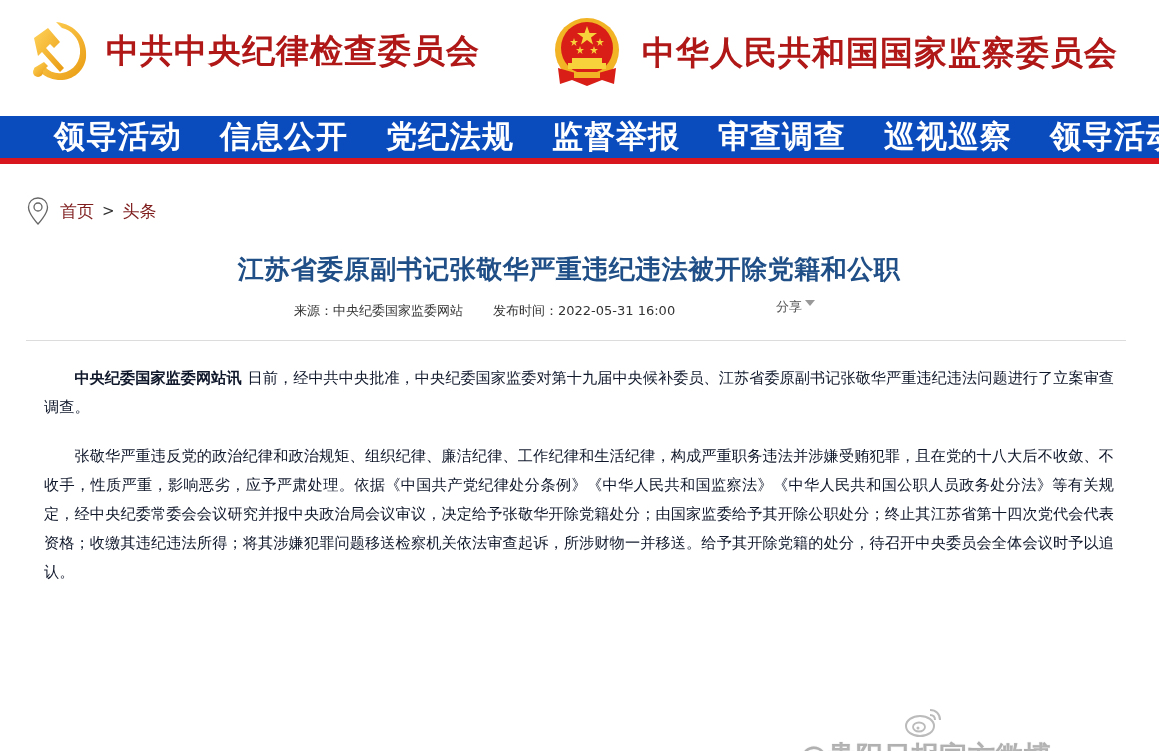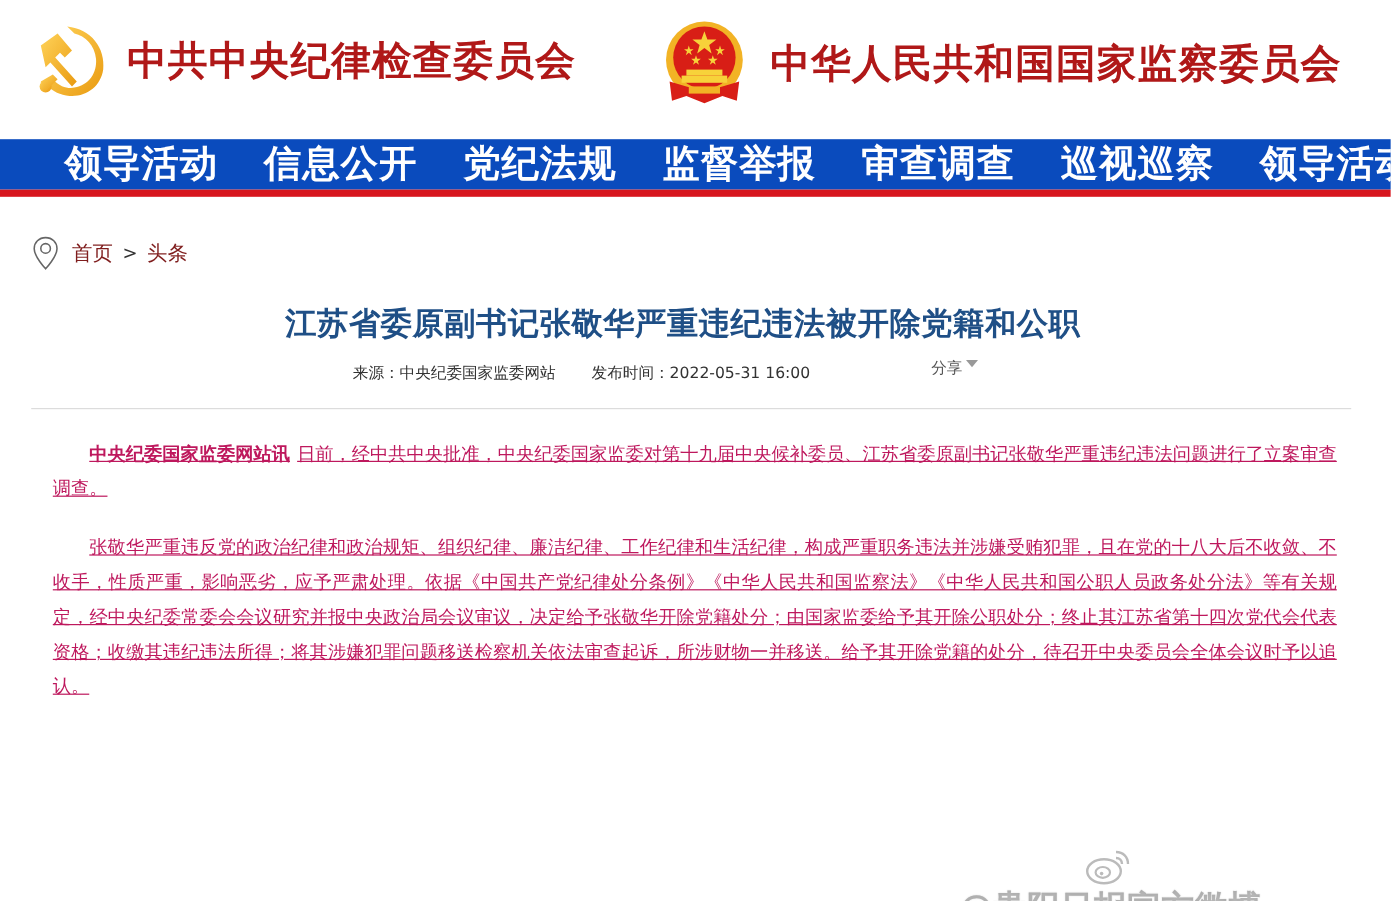--- a/index.html
+++ b/index.html
@@ -38,21 +38,21 @@
       font-size: 26px; font-weight: bold; color: #1f4f86; letter-spacing: 0.5px;
     }
     .share { position: absolute; left: 776px; top: 298px; font-size: 13px; color: #555; display: flex; align-items: flex-start; cursor: pointer; }
     .share .caret { width: 0; height: 0; border-left: 5px solid transparent; border-right: 5px solid transparent; border-top: 6px solid #999; margin-left: 3px; margin-top: 2px; }
 
     .meta { position: absolute; left: 294px; top: 302px; font-size: 13px; color: #333; display: flex; }
     .meta .pub { margin-left: 30px; }
 
     .divider { position: absolute; left: 26px; top: 340px; width: 1100px; height: 1px; background: #dcdcdc; }
 
-    .article-body { position: absolute; left: 44px; top: 364px; width: 1070px; font-size: 15.2px; line-height: 29px; color: #be185d; text-decoration: underline; }
+    .article-body { position: absolute; left: 44px; top: 364px; width: 1070px; font-size: 15.2px; line-height: 29px; color: #0f172a; }
     .article-body p { text-indent: 2em; margin-bottom: 20px; text-align: justify; }
     .article-body .lead { font-weight: bold; margin-right: 6px; }
 
     .watermark { position: absolute; left: 800px; top: 704px; display: flex; align-items: center; color: rgba(160,160,160,0.75); font-size: 27px; font-weight: bold; letter-spacing: 1px; text-shadow: 0 0 3px #fff, 0 0 1px #aaa; flex-direction: column; }
     .watermark svg { margin-right: 4px; }
   </style>
 </head>
 <body>
 
 <header class="masthead">

